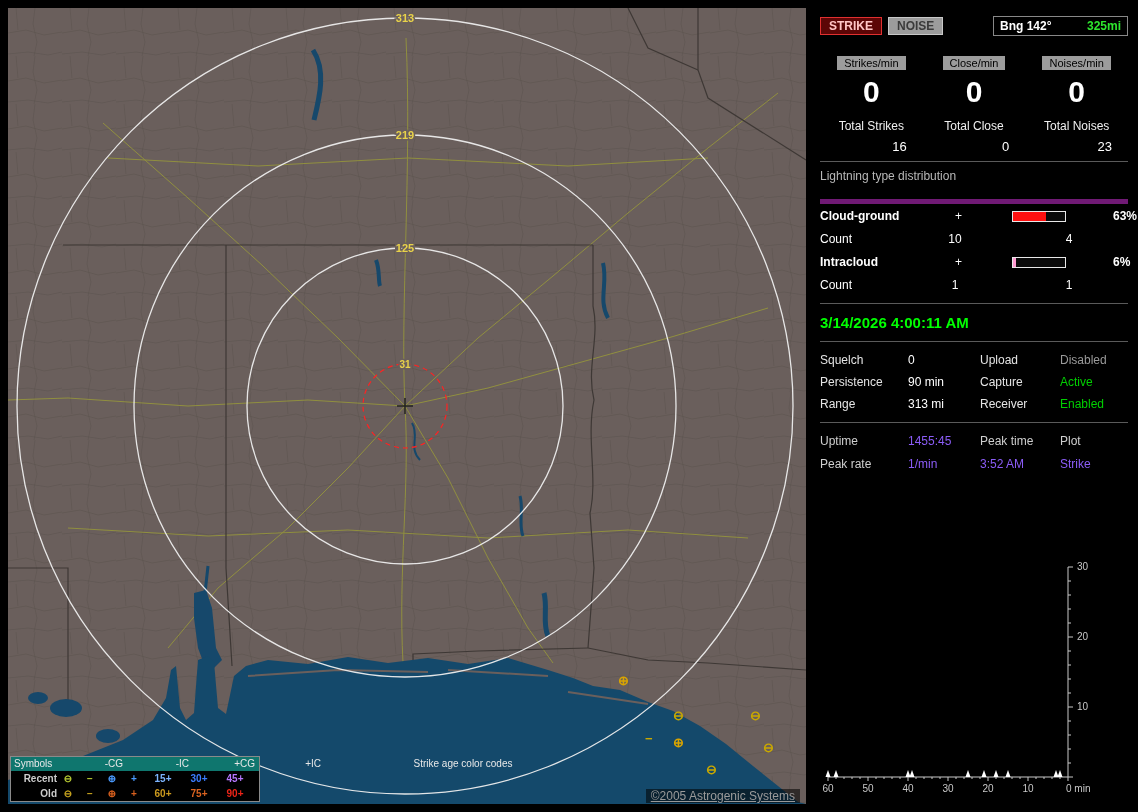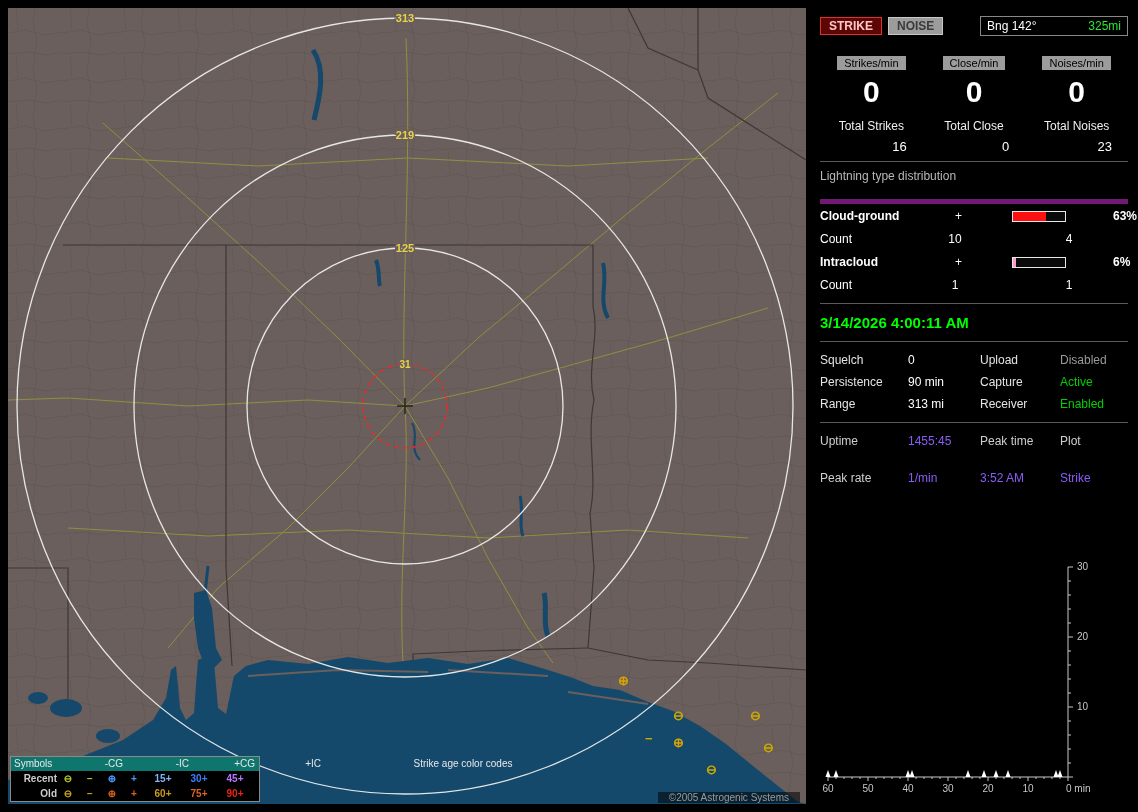--- a/index.html
+++ b/index.html
@@ -8,21 +8,21 @@
        font-family:"Liberation Sans",sans-serif;color:#fff;overflow:hidden;}
 
   
   .map{position:absolute;left:8px;top:8px;width:798px;height:796px;background:#6a5f5c;overflow:hidden;}
   .map svg.geo{position:absolute;left:0;top:0;}
   .ring-label{font-family:"Liberation Sans",sans-serif;font-size:11px;font-weight:bold;
               fill:#e8d24a;paint-order:stroke;stroke:#6a5f5c;stroke-width:3px;text-anchor:middle;}
   .ring-label.small{font-size:10px;}
   .strike-layer{position:absolute;left:0;top:0;width:100%;height:100%;pointer-events:none;}
   .strike-glyph{position:absolute;font-size:13px;font-weight:bold;line-height:14px;}
-  .copyright{position:absolute;right:6px;bottom:1px;font-size:10px;color:#9a9a9a;background:rgba(0,0,0,.55);padding:0 11px;}
+  .copyright{position:absolute;right:6px;bottom:1px;font-size:12px;color:#9a9a9a;background:rgba(0,0,0,.55);padding:0 5px;text-decoration:underline;}
 
   
   .legend{position:absolute;left:2px;bottom:2px;width:250px;background:#000;border:1px solid #8a8a8a;font-size:10px;}
   .lg-grid{display:grid;grid-template-columns:46px 22px 22px 22px 22px 36px 36px 36px;align-items:center;}
   .lg-head{background:#0f766e;color:#e8e8e8;height:14px;line-height:14px;gap:44px;}
   .lg-head span{text-align:right;}
   .lg-head .first{text-align:left;padding-left:3px;}
   .lg-head .span3{grid-column:6/9;text-align:center;}
   .lg-row{height:15px;line-height:15px;color:#cccccc;}
   .lg-row .rowlab{text-align:right;padding-left:3px;}
@@ -31,21 +31,21 @@
   
   .panel{position:absolute;left:814px;top:8px;width:318px;height:796px;display:flex;flex-direction:column;
          font-size:12px;padding:2px 4px 0 6px;}
   .panel hr{border:none;border-top:1px solid #5a5a5a;margin:7px 0;width:100%;}
 
   .topbar{display:flex;align-items:center;margin-top:6px;margin-bottom:20px;}
   .chip{display:inline-block;padding:1px 8px;font-weight:bold;font-size:12px;}
   .chip.strike{background:#5c0606;border:1px solid #e03030;color:#ffc5c5;margin-right:6px;}
   .chip.noise{background:#9c9c9c;border:1px solid #c8c8c8;color:#3a3a3a;}
   .bngbox{margin-left:auto;border:1px solid #888;background:#000;display:flex;justify-content:space-between;
-          width:148px;padding:2px 6px;font-weight:normal;align-items:flex-end;}
+          width:135px;padding:2px 6px;font-weight:bold;align-items:flex-end;}
   .bng-dist{color:#2ee62e;}
 
   .counters{display:grid;grid-template-columns:1fr 1fr 1fr;}
   .counter-chip{justify-self:center;background:#9c9c9c;color:#000;font-size:11px;padding:1px 7px;}
   .counter-value{text-align:center;font-size:30px;font-weight:bold;margin-top:5px;}
   .total-label{text-align:center;font-size:12px;margin-top:10px;color:#f0f0f0;}
   .total-value{text-align:right;padding-right:16px;font-size:13px;margin-top:6px;}
 
   .dist-title{color:#b8b8b8;border-bottom:5px solid #701a75;padding-bottom:16px;margin-bottom:0;}
   .dist-row{display:grid;grid-template-columns:92px 14px 58px 42px 14px 58px 36px;align-items:center;height:24px;gap:43px;}
@@ -55,21 +55,21 @@
   .pct{font-weight:bold;}
   .count-row{display:grid;grid-template-columns:92px 14px 58px 42px 14px 58px 36px;align-items:center;height:22px;}
   .count-row .cval{text-align:center;}
 
   .datetime{color:#00ff00;font-weight:bold;font-size:15px;margin:3px 0;}
 
   .settings{display:grid;grid-template-columns:88px 72px 80px 1fr;row-gap:8px;margin:4px 0;}
   .settings .lab{color:#e4e4e4;}
   .settings .val{color:#fff;}
 
-  .stats{display:grid;grid-template-columns:88px 72px 80px 1fr;row-gap:23px;margin:4px 0;}
+  .stats{display:grid;grid-template-columns:88px 72px 80px 1fr;row-gap:9px;margin:4px 0;}
   .stats .lab{color:#cfcfcf;}
   .stats .val{color:#8b5cf6;}
 
   .trendbar{margin-top:14px;margin-bottom:2px;}
   .trendbar .lab{color:#cfcfcf;margin-right:14px;}
   .gtxt{fill:#c8c8c8;font-size:10px;font-family:"Liberation Sans",sans-serif;}
   .trend-wrap{margin-top:auto;}
 </style>
 </head>
 <body>

